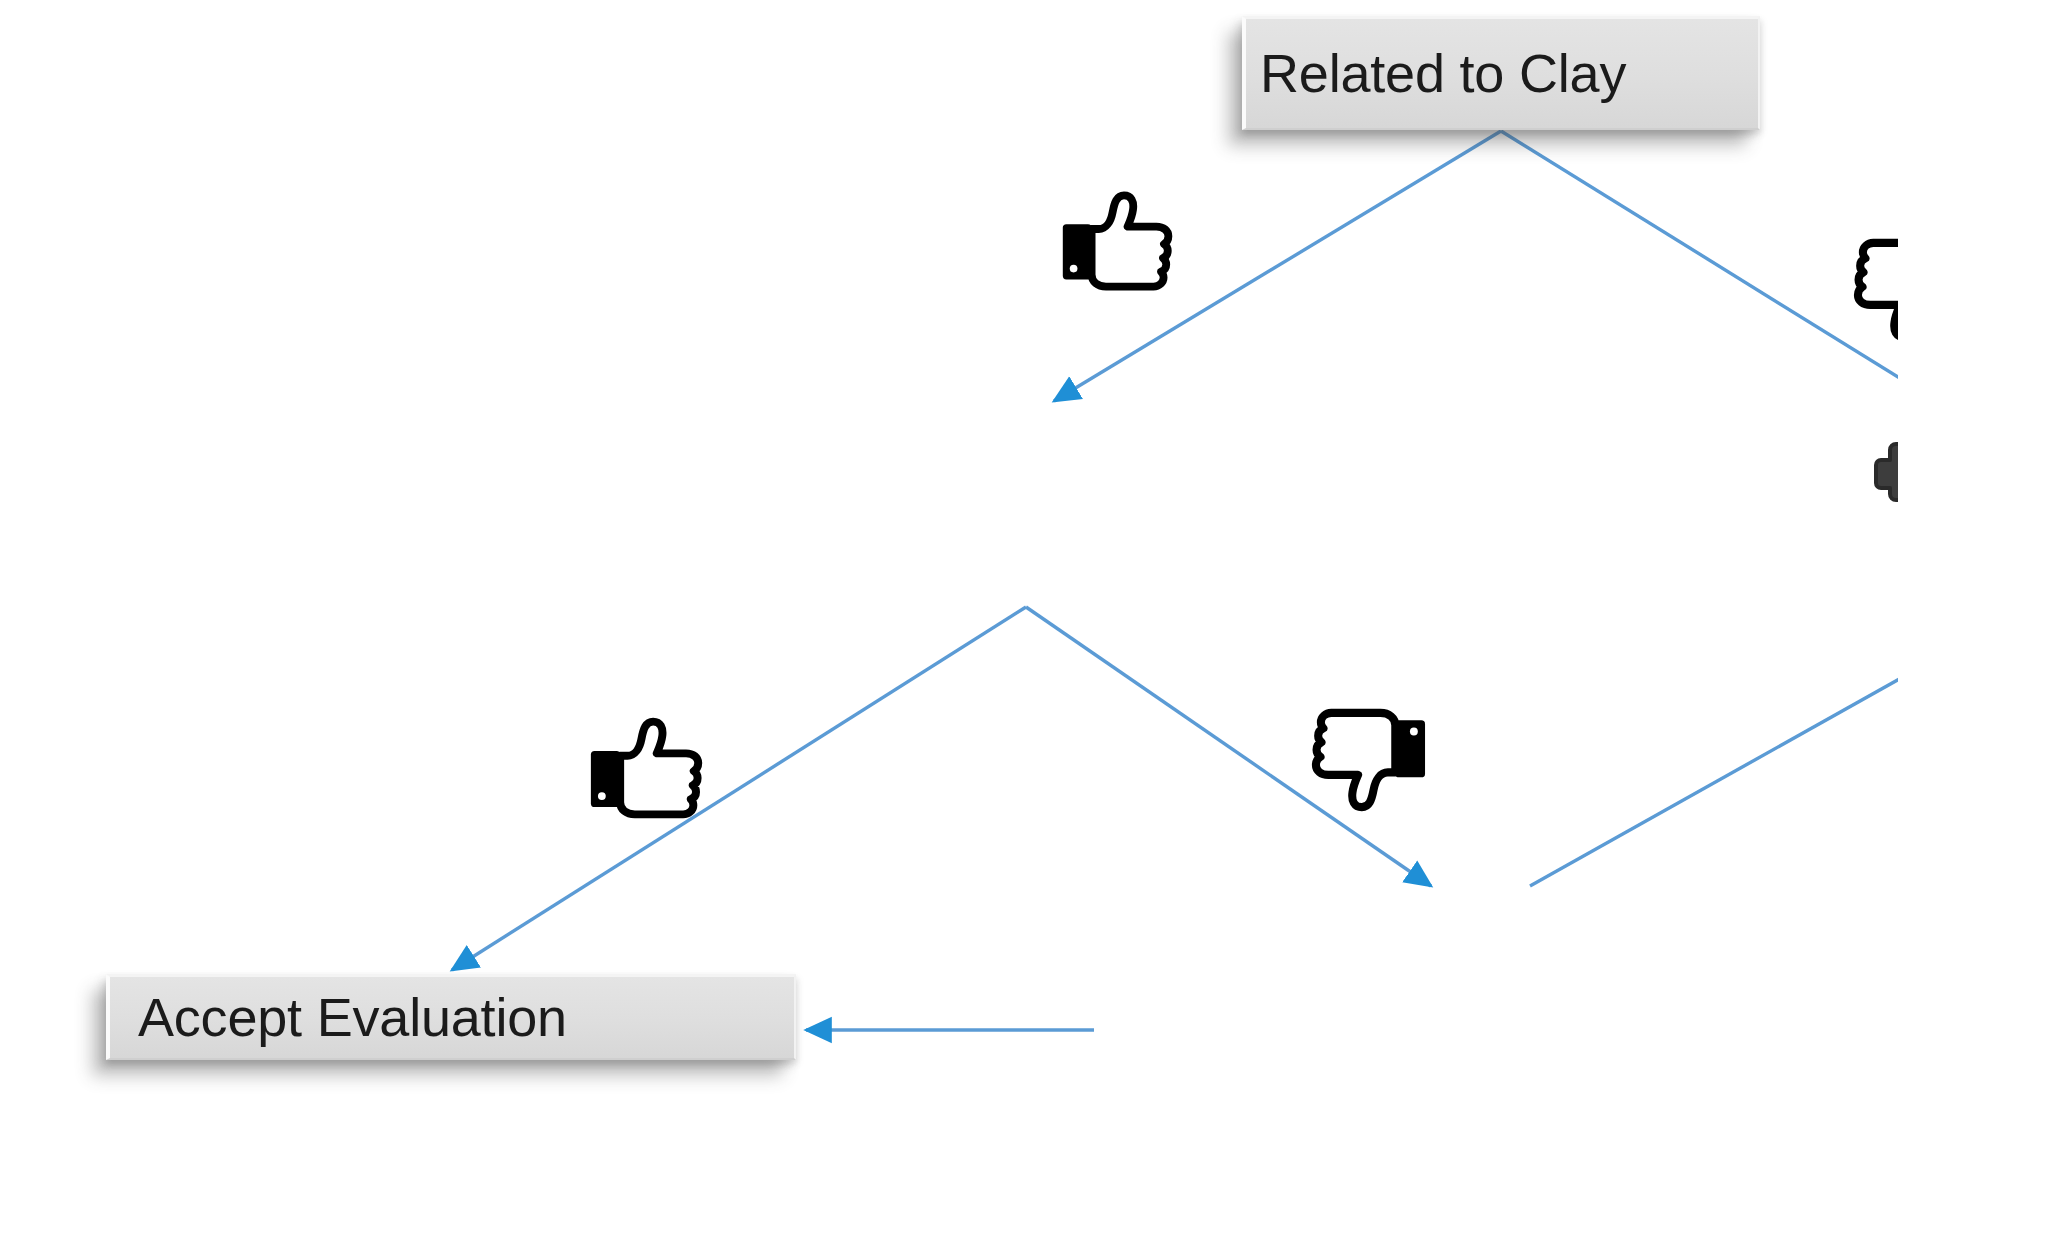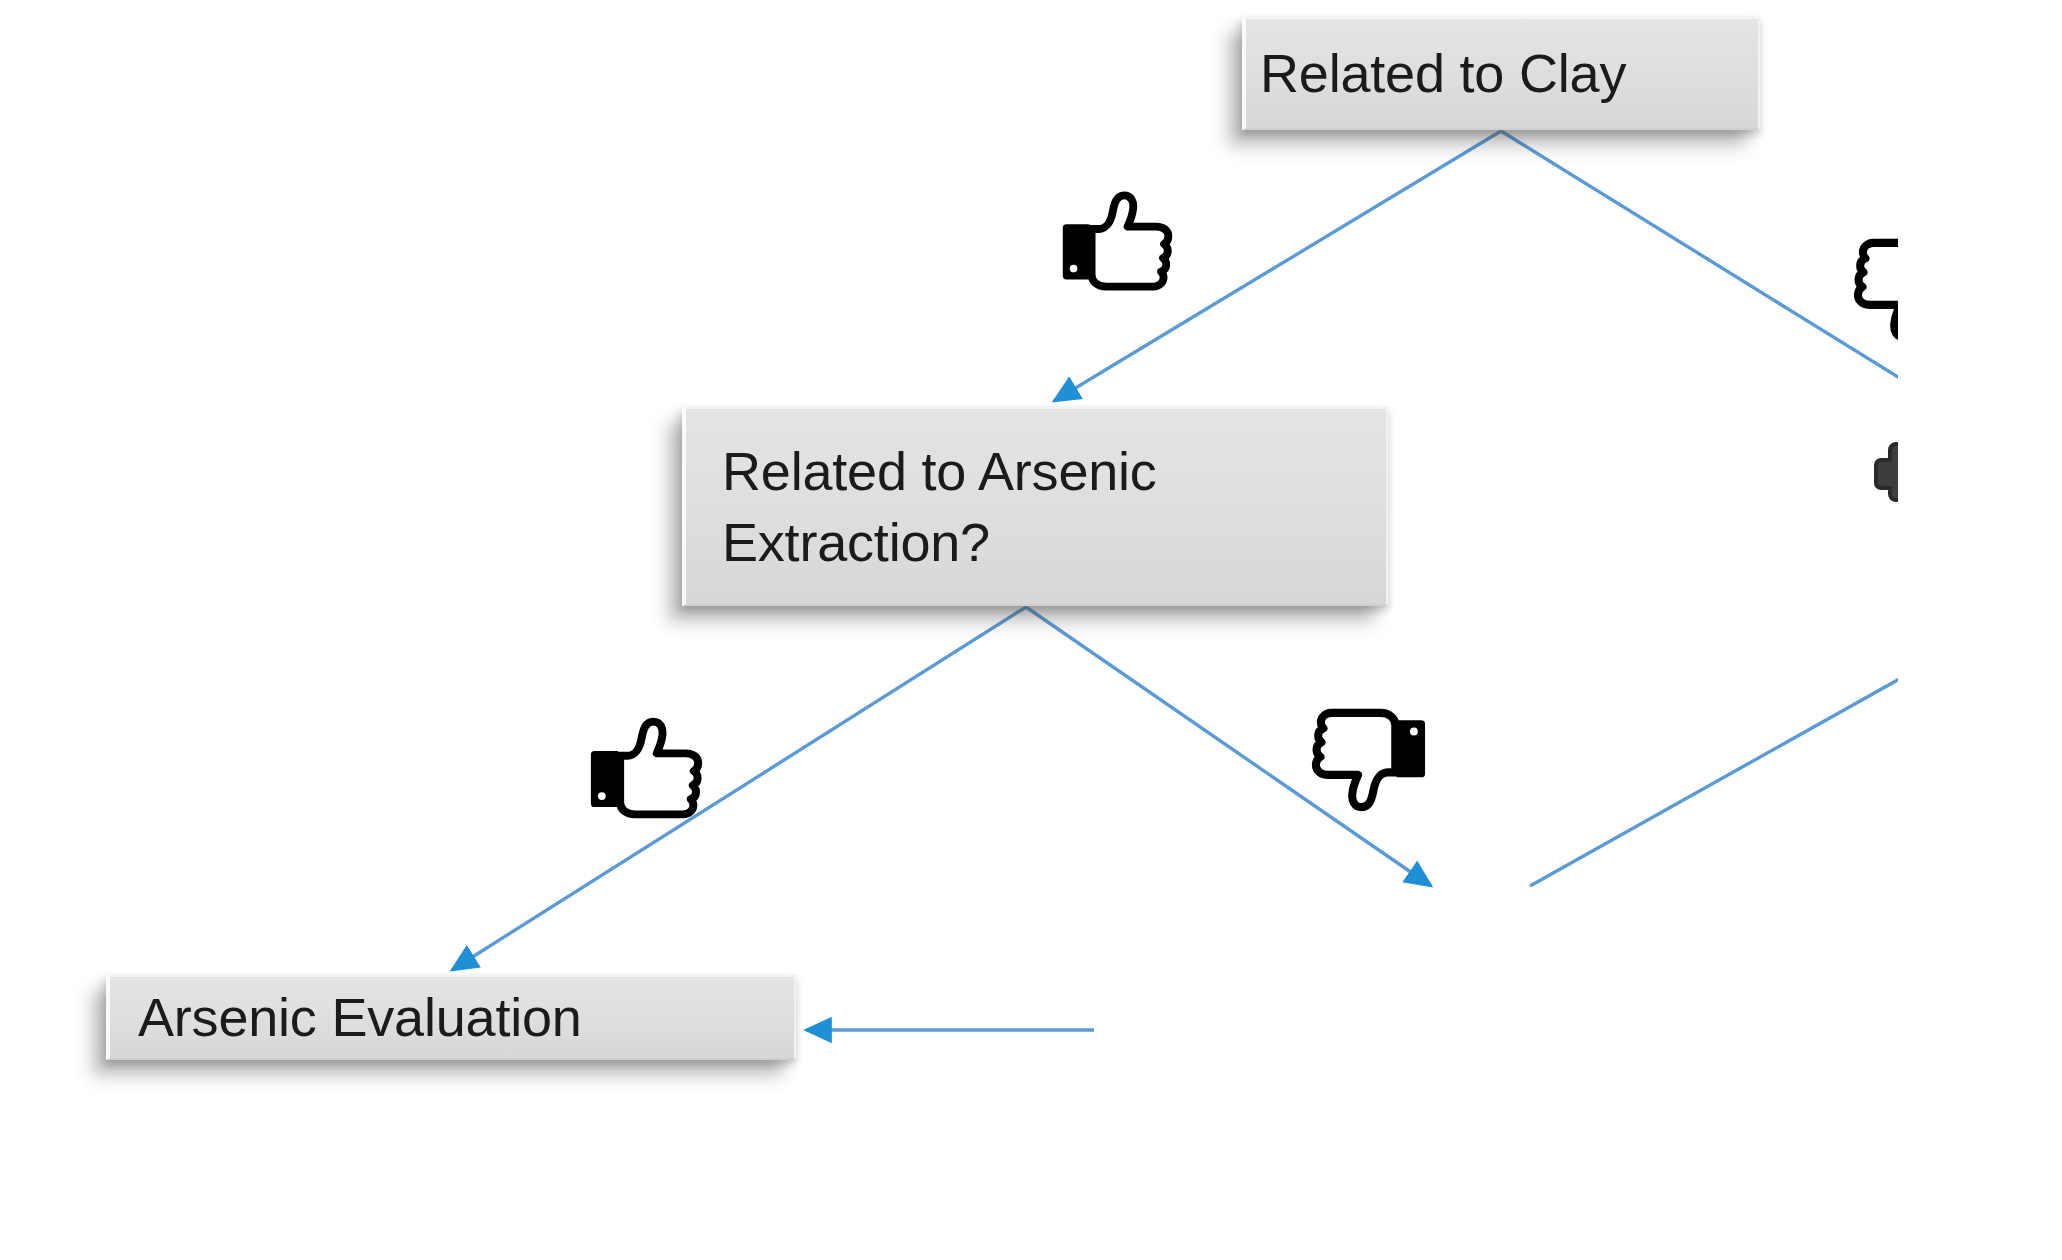--- a/index.html
+++ b/index.html
@@ -116,28 +116,24 @@
 
     <line x1="1530" y1="886" x2="1951" y2="650" stroke="#5B9BD5" stroke-width="3.4" marker-end="url(#arrowhead)"></line>
 
     <line x1="1094" y1="1030" x2="806" y2="1030" stroke="#5B9BD5" stroke-width="3.4" marker-end="url(#arrowhead)"></line>
   </svg>
 
   <div class="node" id="node-clay">
     <span class="node-text">Related to Clay</span>
   </div>
 
-  <div class="node" id="node-arsenic">
-    <span class="node-text">Related to Arsenic
-Extraction?</span>
-  </div>
 
 
   <div class="node" id="node-accept">
-    <span class="node-text">Arsenic Evaluation</span>
+    <span class="node-text">Accept Evaluation</span>
   </div>
 
   <div class="icon-hand" id="icon-thumbup-clay">
     <svg viewBox="0 0 100 100" xmlns="http://www.w3.org/2000/svg">
 
       <rect x="4" y="36" width="24" height="46" rx="3" fill="#000000"></rect>
       <circle cx="13" cy="73" r="3.2" fill="#ffffff"></circle>
 
       <path d="M28 40 L34 40 C40 40 44 34 45.5 26 C47 18 49 12 55 12
                C61 12 63.5 17 62.5 24 C61.8 29.5 59.5 34.5 58 38

